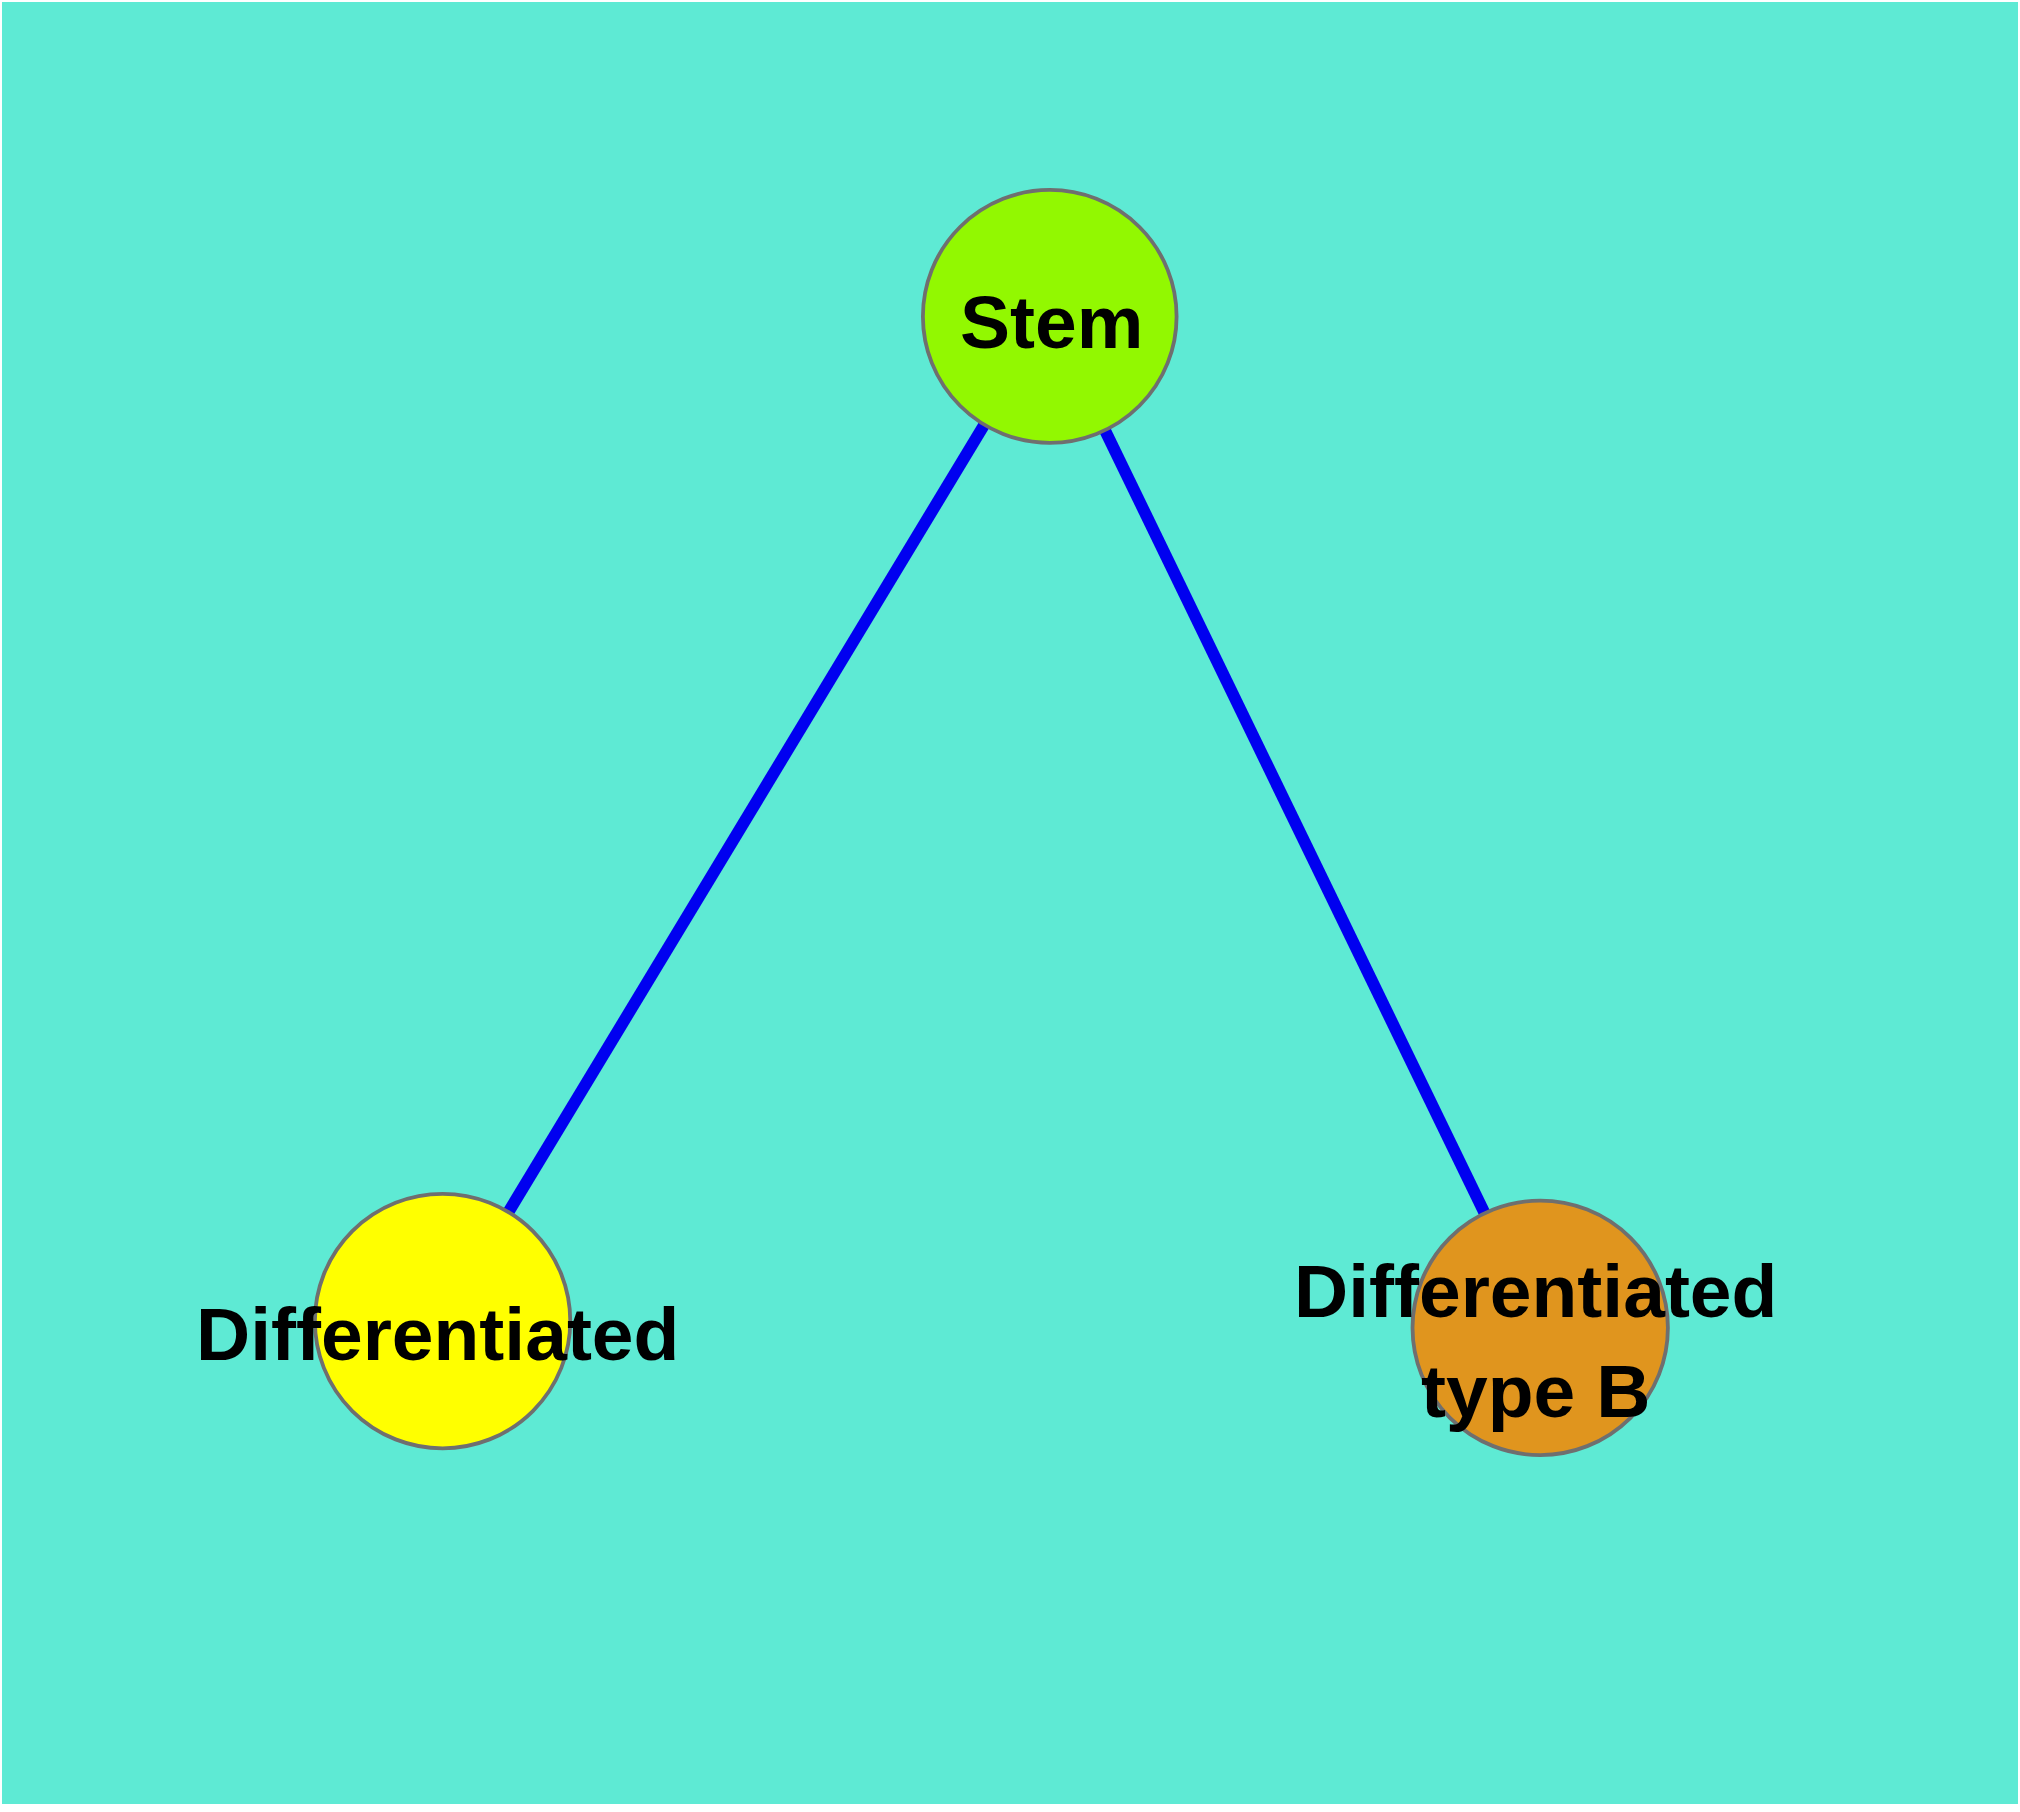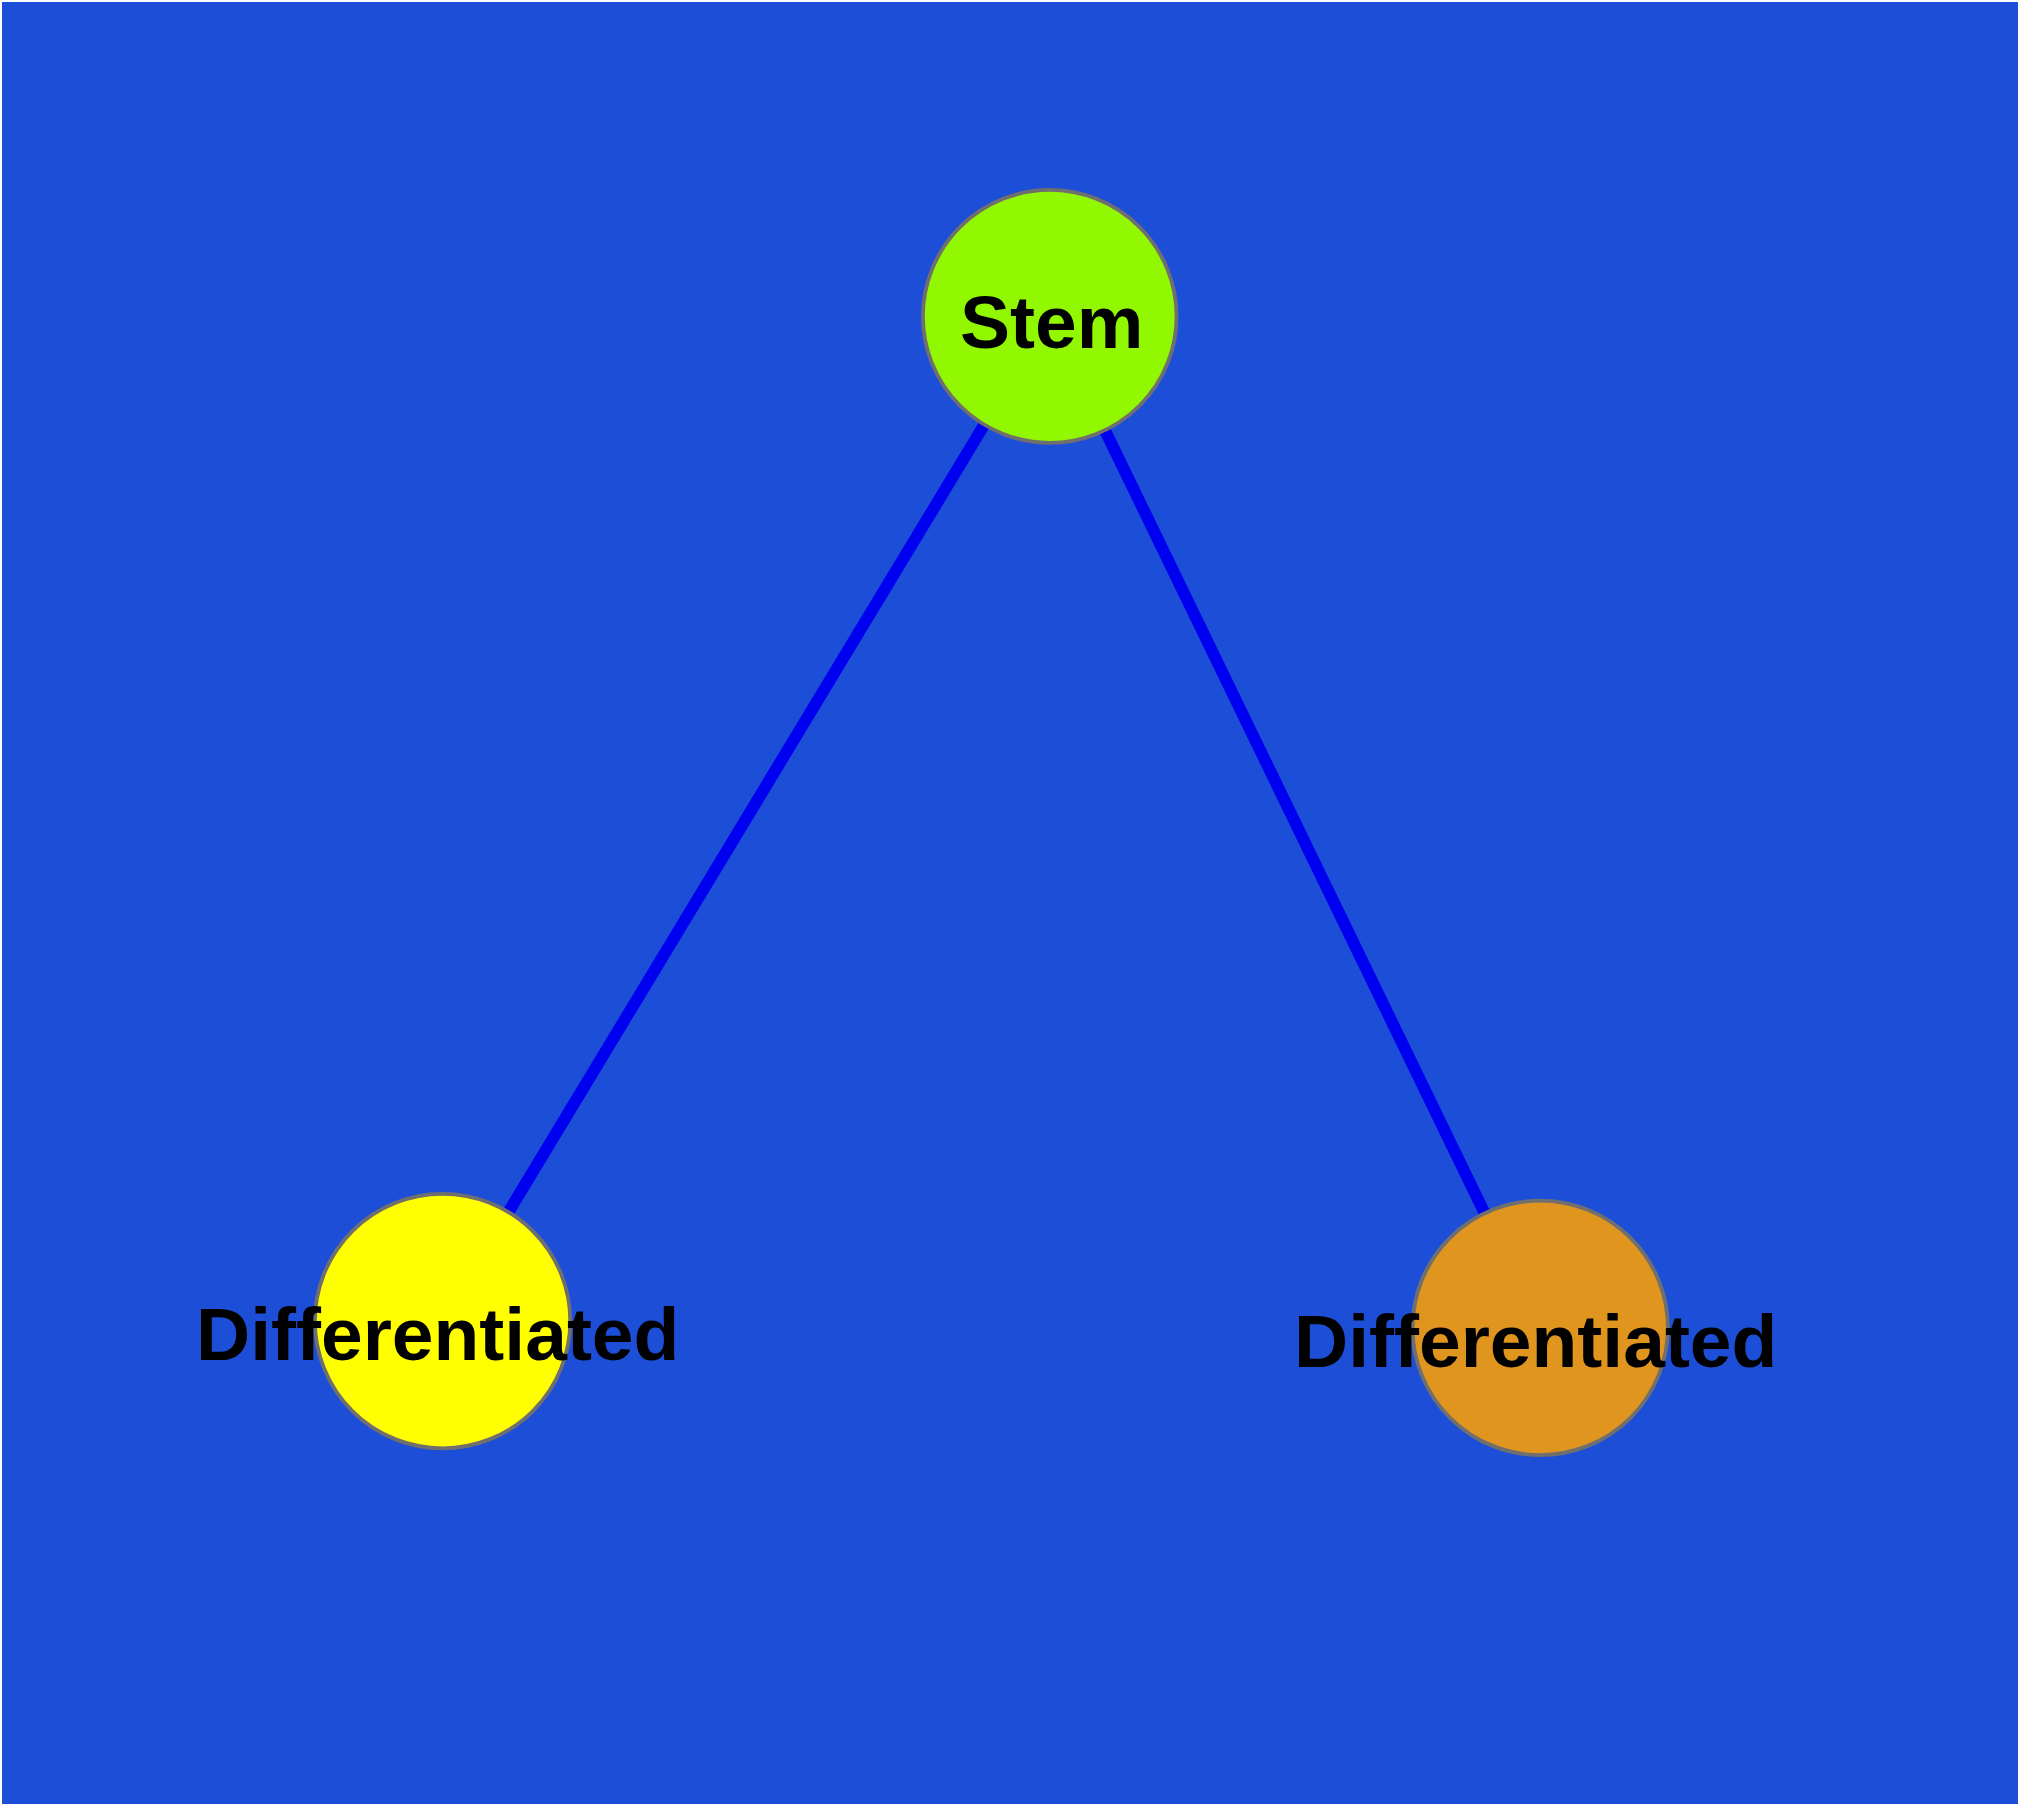--- a/index.html
+++ b/index.html
@@ -9,21 +9,21 @@
     height: 1812px;
     background: #ffffff;
     font-family: "Liberation Sans", sans-serif;
   }
   .graph-canvas {
     position: absolute;
     top: 1.7px;
     left: 1.7px;
     width: 2016px;
     height: 1802px;
-    background: #1d4ed8;
+    background: #5eead4;
     overflow: hidden;
   }
   .graph-svg {
     position: absolute;
     top: 0;
     left: 0;
     width: 100%;
     height: 100%;
   }
   .edge-line {
@@ -63,16 +63,17 @@
   <div class="node-label" style="left:1050px; top:320px;">
     <div>Stem</div>
   </div>
 
   <div class="node-label" style="left:436px; top:1332px;">
     <div>Differentiated</div>
   </div>
 
   <div class="node-label" style="left:1534px; top:1339px;">
     <div>Differentiated</div>
+    <div>type B</div>
   </div>
 
 </div>
 
 
 </body></html>

